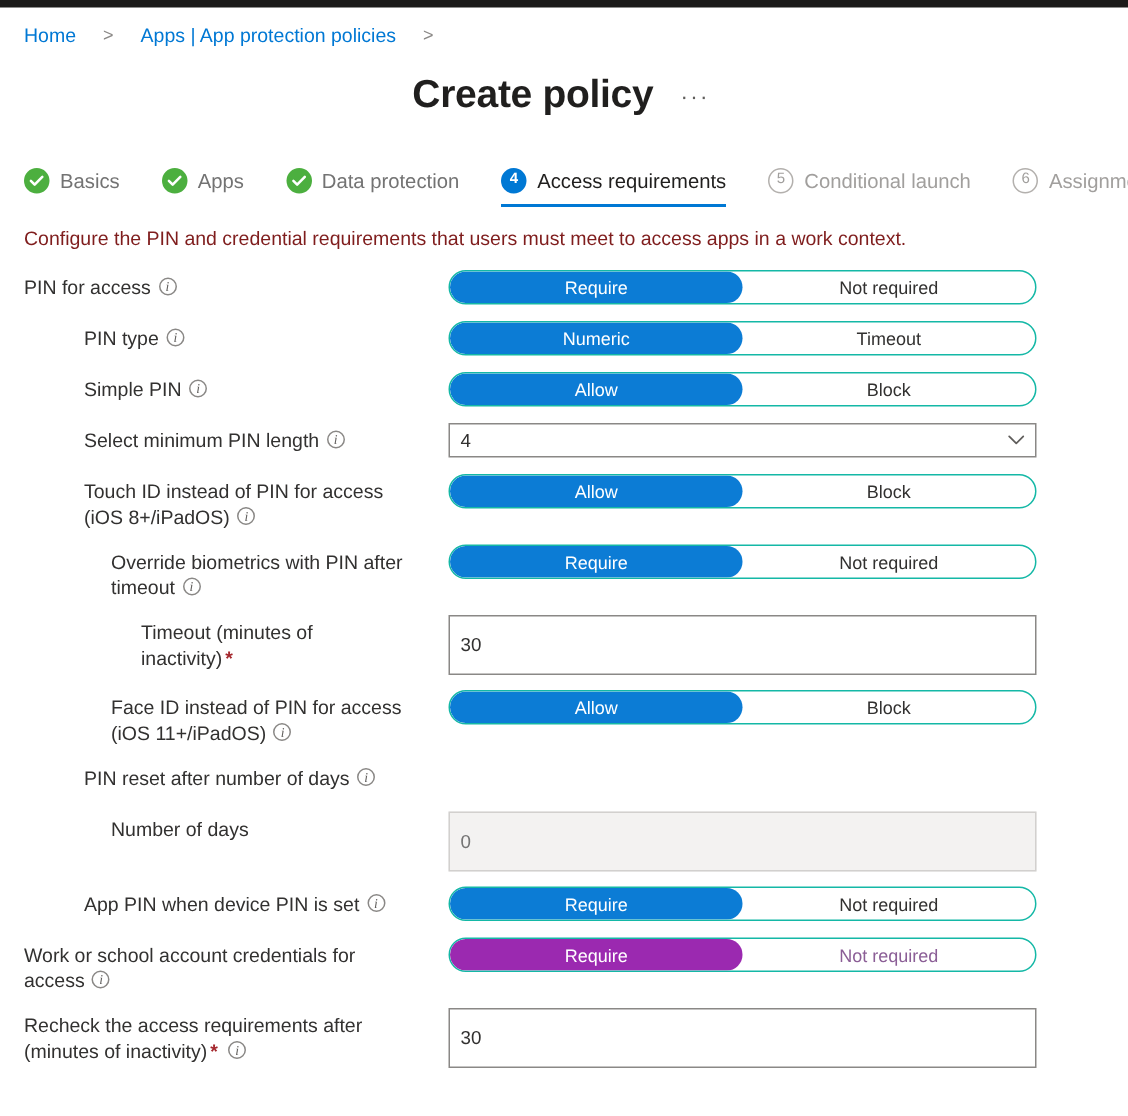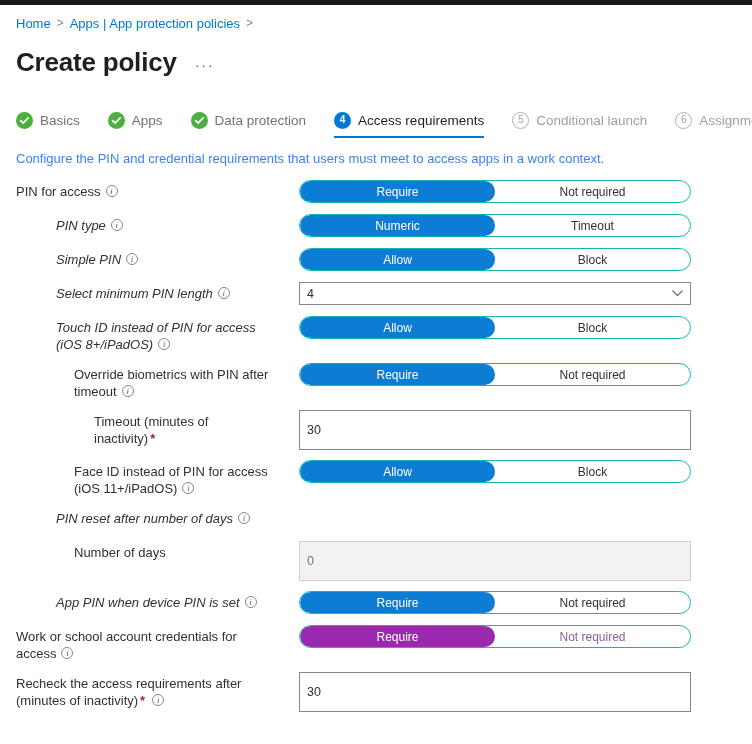--- a/index.html
+++ b/index.html
@@ -20,21 +20,21 @@
     background: #1b1a19;
     width: 100%;
   }
   .page {
     padding: 0 16px;
   }
   
   .breadcrumb {
     display: flex;
     align-items: center;
-    gap: 6px;
+    gap: 18px;
     height: 24px;
     margin-top: 6px;
     font-size: 13px;
   }
   .crumb-link {
     color: #0078d4;
     cursor: pointer;
     white-space: nowrap;
   }
   .crumb-sep {
@@ -42,20 +42,21 @@
     font-size: 12px;
     user-select: none;
   }
   
   .title-row {
     display: flex;
     align-items: flex-end;
     gap: 14px;
     margin-top: 6px;
     height: 36px;
+    justify-content: center;
   }
   .page-title {
     font-size: 26px;
     font-weight: 600;
     color: #201f1e;
     letter-spacing: -0.2px;
     line-height: 30px;
   }
   .ellipsis-btn {
     font-size: 15px;
@@ -120,21 +121,21 @@
     position: absolute;
     left: 0;
     right: 14px;
     bottom: -1px;
     height: 2px;
     background: #0078d4;
   }
   
   .intro {
     font-size: 13px;
-    color: #3b82f6;
+    color: #7f1d1d;
     margin-top: 14px;
   }
   
   .form { margin-top: 14px; }
   .row {
     display: flex;
     align-items: flex-start;
     margin-bottom: 10px;
     min-height: 24px;
   }
@@ -145,21 +146,21 @@
     padding-top: 3px;
     padding-right: 28px;
   }
   .lbl {
     font-size: 13px;
     color: #323130;
     line-height: 17px;
   }
   .lbl .star { color: #a4262c; font-weight: 700; margin: 0 2px; }
   .ctrl-cell { flex: 1; min-width: 0; }
-  .ind1 { padding-left: 40px; font-style: italic; }
+  .ind1 { padding-left: 40px; }
   .ind2 { padding-left: 58px; }
   .ind3 { padding-left: 78px; }
   
   .info {
     display: inline-block;
     width: 12px;
     height: 12px;
     border: 1px solid #8a8886;
     border-radius: 50%;
     position: relative;

